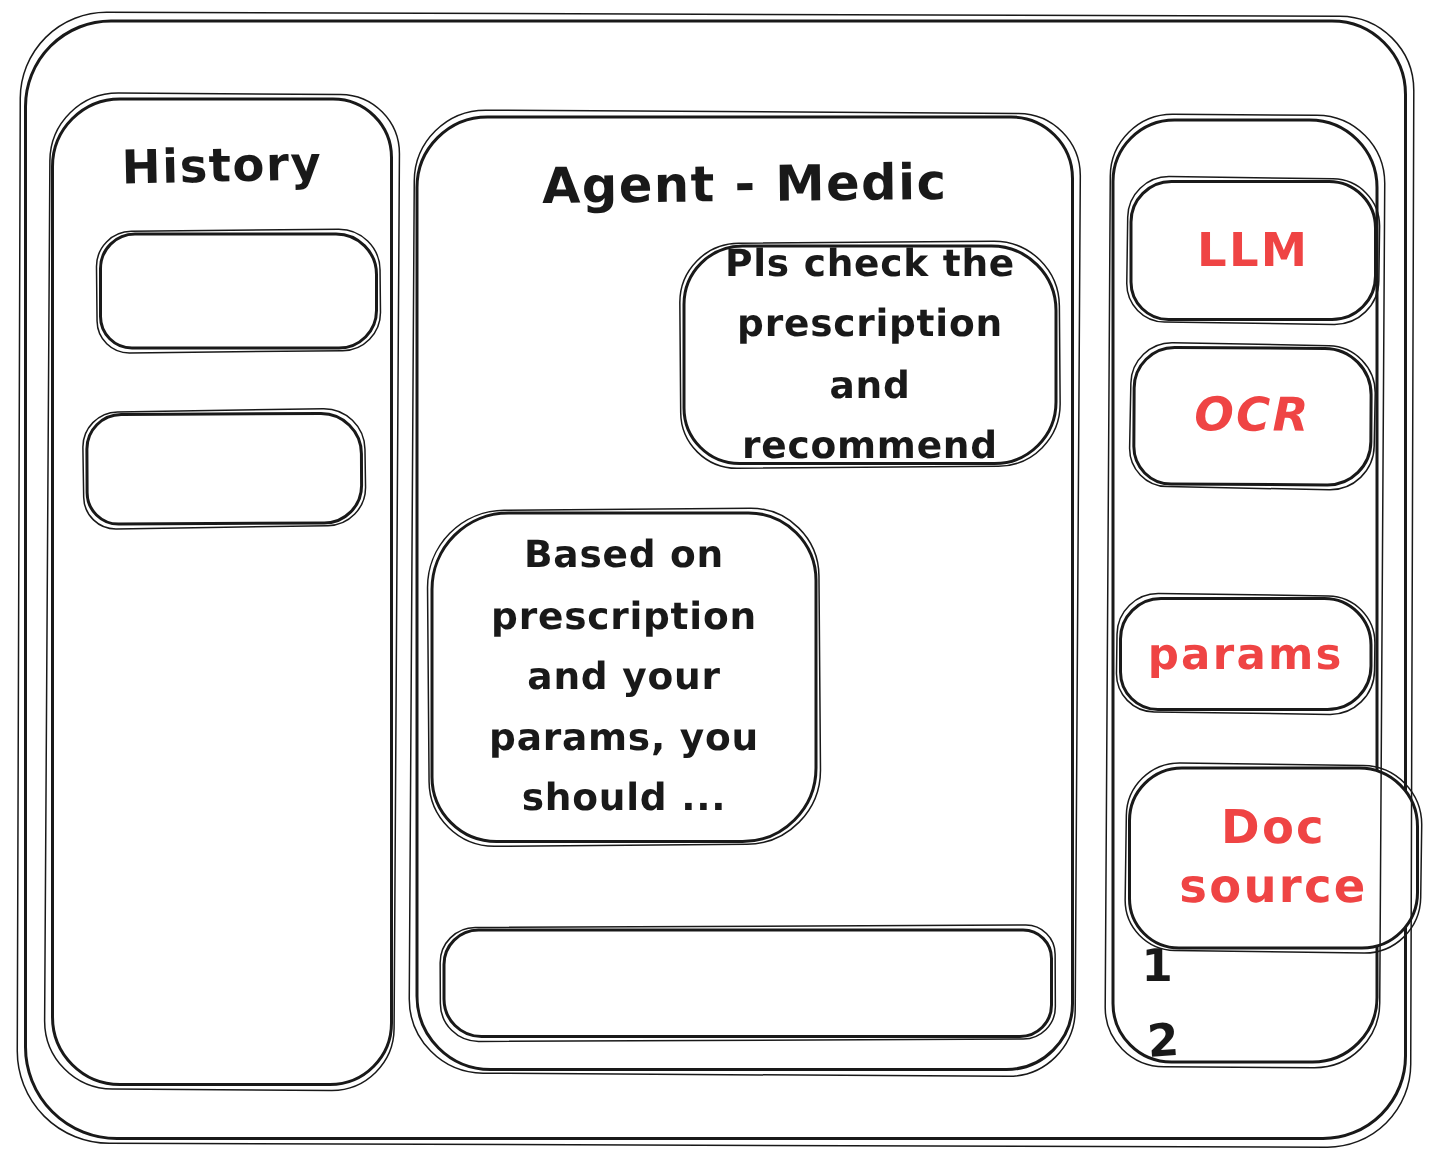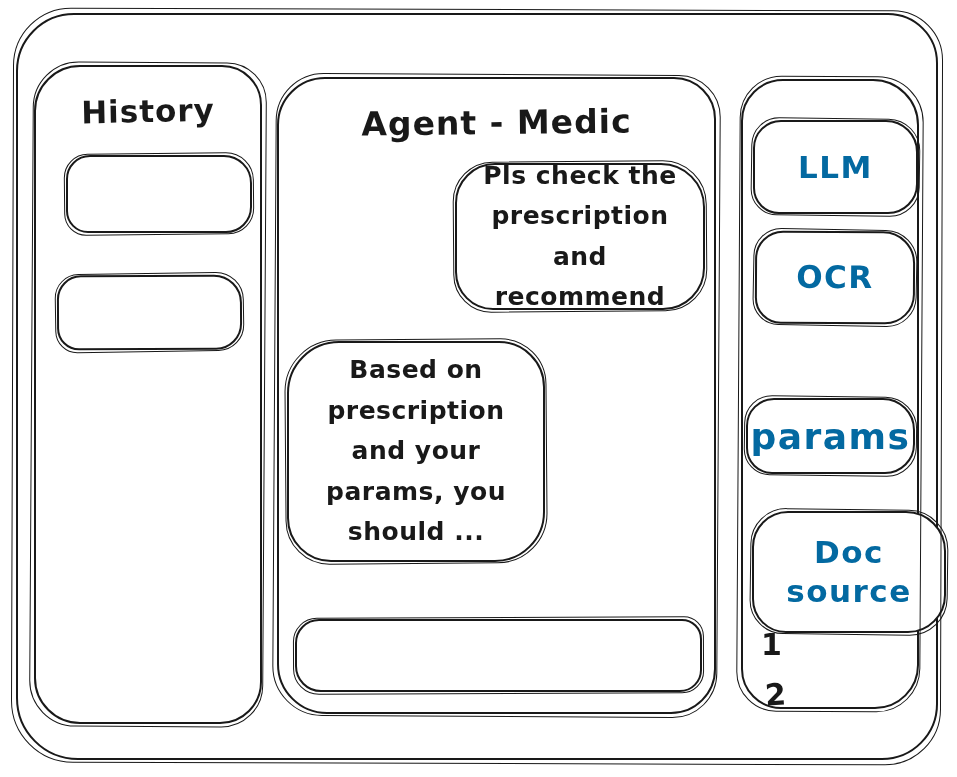--- a/index.html
+++ b/index.html
@@ -102,27 +102,27 @@
 
   
   .tool-btn {
     display: flex;
     align-items: center;
     justify-content: center;
     font-family: "DejaVu Sans", sans-serif;
     font-size: 31px;
     font-weight: bold;
     letter-spacing: 1.5px;
-    color: #0369a1;
+    color: #ef4444;
     line-height: 1.25;
     border-radius: 28px 32px 30px 26px;
   }
   .tool-btn.llm    { left: 10px; top: 39px;  width: 165px; height: 94px; }
-  .tool-btn.ocr    { left: 12px; top: 150px; width: 160px; height: 93px; transform: rotate(.3deg); }
-  .tool-btn.params { left: 3px;  top: 317px; width: 169px; height: 76px; font-size: 36px; }
+  .tool-btn.ocr    { left: 12px; top: 150px; width: 160px; height: 93px; transform: rotate(.3deg); font-style: italic; }
+  .tool-btn.params { left: 3px;  top: 317px; width: 169px; height: 76px; font-size: 29px; }
   .tool-btn.doc    { left: 9px;  top: 430px; width: 194px; height: 122px; border-radius: 36px 40px 38px 34px; }
   .tool-btn::after { transform: rotate(.8deg); inset: -4px; }
 
   .doc-item {
     position: absolute;
     font-size: 30px;
     font-weight: bold;
     cursor: pointer;
   }
   .doc-item.n1 { left: 18px; top: 546px; }

